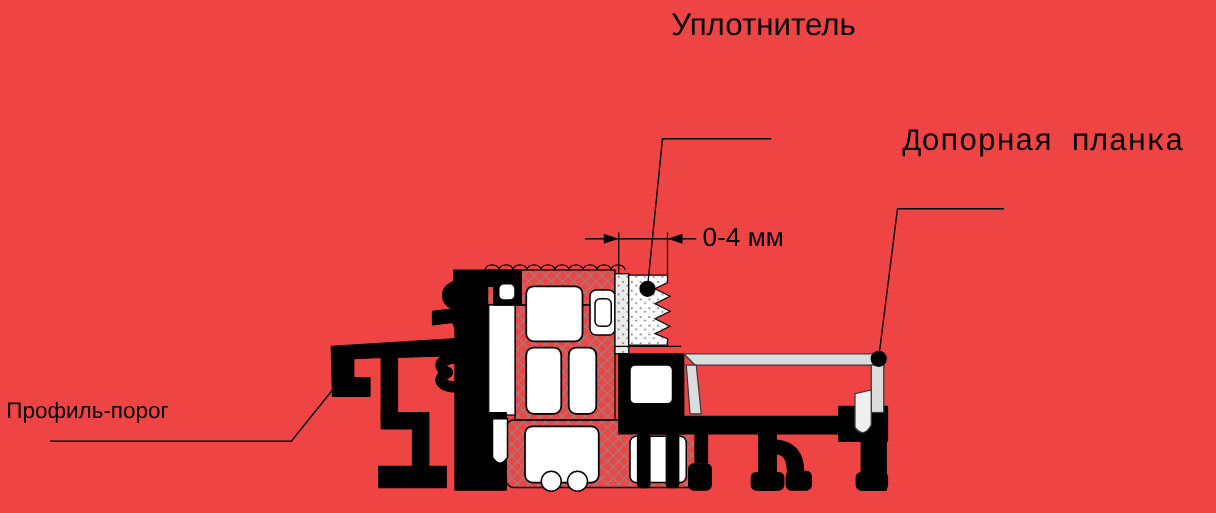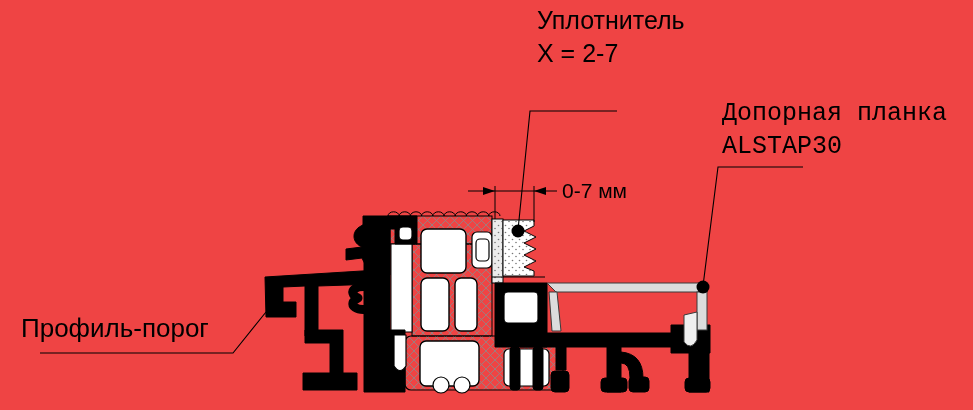--- a/index.html
+++ b/index.html
@@ -13,21 +13,21 @@
   .stage svg{position:absolute;left:0;top:0;}
   .callout{
     position:absolute;
     color:#000;
     font-size:25px;
     line-height:33px;
     letter-spacing:0px;
     white-space:nowrap;
   }
   .callout.dim{font-size:21px;line-height:22px;}
-  .callout.threshold{font-size:26px;margin-left:16px;}
+  .callout.threshold{font-size:18px;}
 </style>
 </head>
 <body>
 
 <div class="stage">
 
   <svg width="973" height="410" viewBox="0 0 973 410">
     <defs>
       <pattern id="hatch" width="9" height="9" patternUnits="userSpaceOnUse">
         <path d="M0,0 L9,9 M9,0 L0,9" stroke="#8a8a8a" stroke-width="0.8" fill="none"></path>
@@ -124,29 +124,27 @@
       <polyline points="617,111 530,111 518,230"></polyline>
       <polyline points="803,167 718,167 703,286"></polyline>
       <polyline points="40,353 233,353 266,312"></polyline>
     </g>
     <circle cx="518" cy="231" r="6.5" fill="#000"></circle>
     <circle cx="703" cy="287" r="6.5" fill="#000"></circle>
   </svg>
 
   <div class="callout" style="left:537px;top:4px;">
     <div>Уплотнитель</div>
-    <div>X = 2-7</div>
   </div>
 
   <div class="callout" style="left:722px;top:97px;font-family:Liberation Mono, monospace;">
     <div>Допорная планка</div>
-    <div>ALSTAP30</div>
   </div>
 
   <div class="callout threshold" style="left:5px;top:312px;">
     <div>Профиль-порог</div>
   </div>
 
   <div class="callout dim" style="left:562px;top:180px;">
-    <div>0-7 мм</div>
+    <div>0-4 мм</div>
   </div>
 
 </div>
 
 </body></html>

